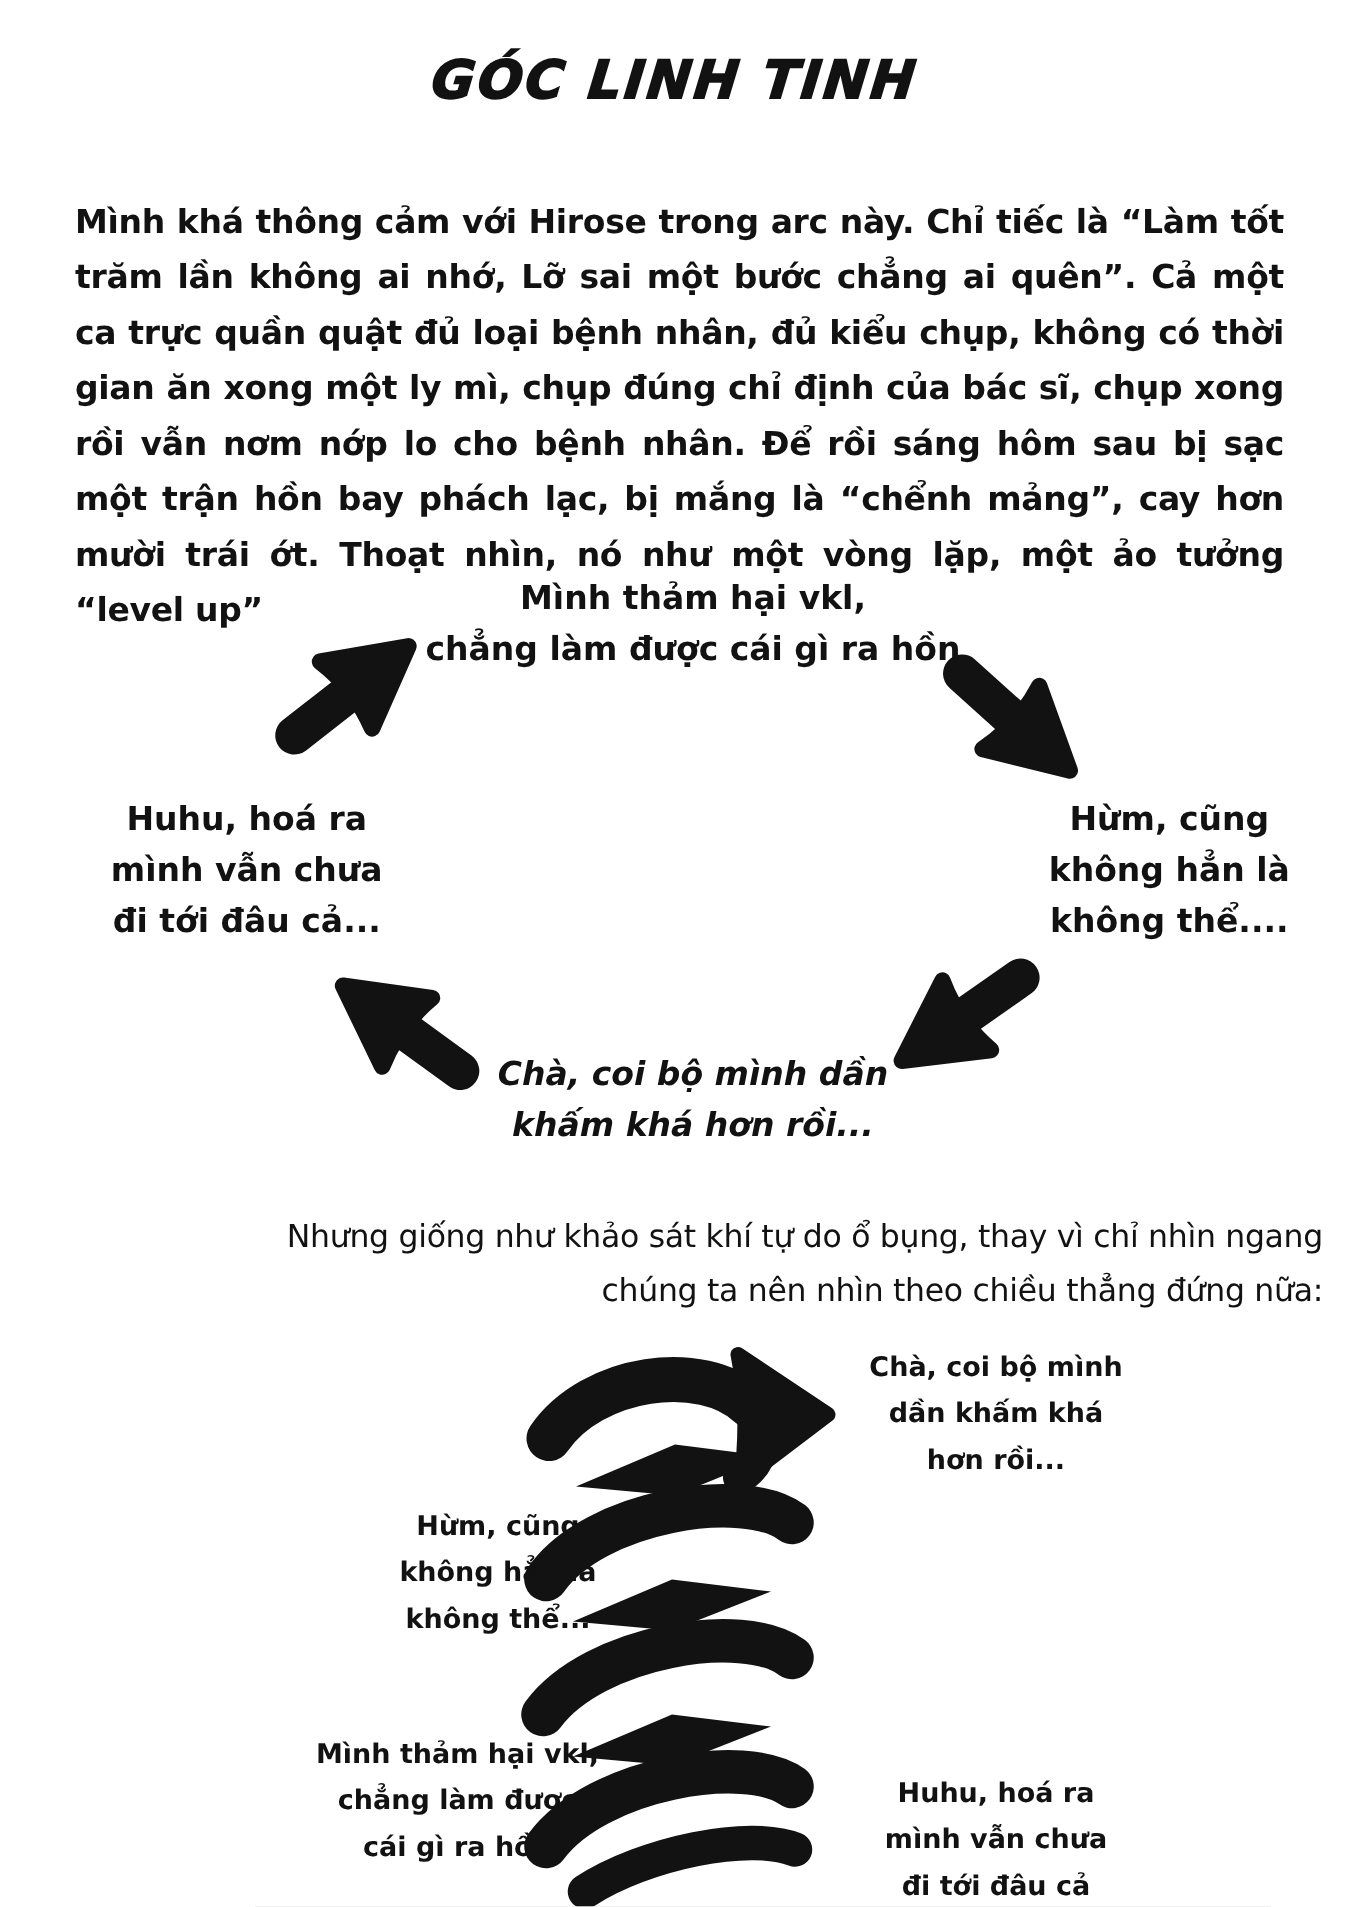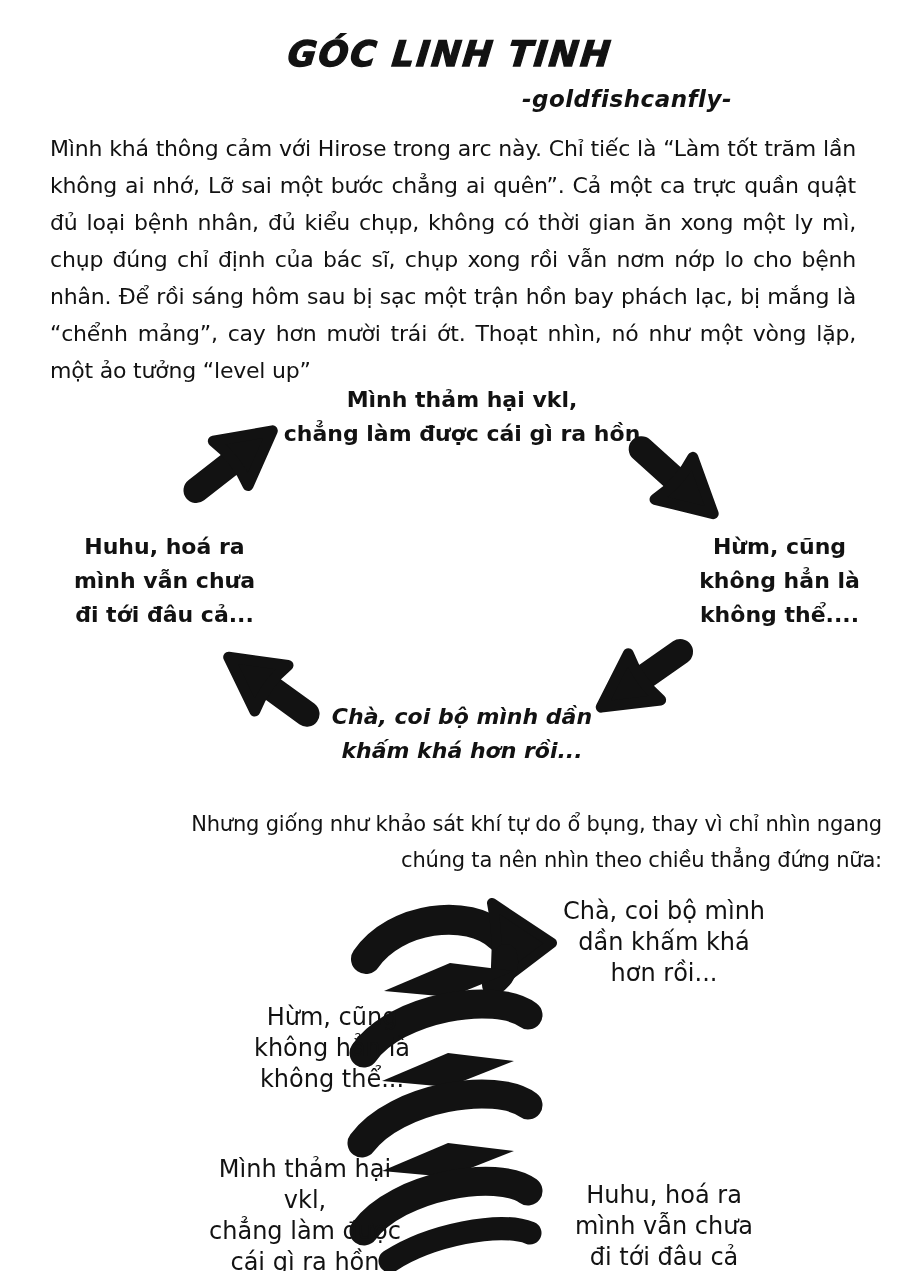--- a/index.html
+++ b/index.html
@@ -21,21 +21,21 @@
     -webkit-text-stroke:1.3px #121212;
     transform:skewX(-6deg);
   }
   .credit{
     position:absolute;top:86px;right:168px;
     font-size:23px;font-weight:bold;font-style:italic;
     letter-spacing:0.5px;
   }
   .intro{
     position:absolute;top:130px;left:50px;width:806px;
-    font-size:22px;font-weight:normal;line-height:37px;
+    font-size:22px;font-weight:bold;line-height:37px;
     letter-spacing:-0.2px;
     text-align:justify;
   }
   .cycle-node{
     position:absolute;
     font-size:22px;font-weight:bold;line-height:34px;
     text-align:center;
   }
   .node-top{top:383px;left:0;width:100%;}
   .node-left{top:530px;left:45px;width:215px;}
@@ -47,21 +47,21 @@
   .arrow-sw{left:576px;top:639px;transform:rotate(145deg);}
   .arrow-nw{left:203px;top:644px;transform:rotate(-144deg);}
   .bridge{
     position:absolute;top:806px;left:30px;width:840px;
     font-size:21px;font-weight:normal;line-height:36px;
     text-align:right;letter-spacing:-0.2px;
   }
   .spring{position:absolute;left:300px;top:885px;width:310px;height:400px;}
   .spiral-label{
     position:absolute;
-    font-size:24px;font-weight:normal;line-height:31px;
+    font-size:18px;font-weight:bold;line-height:31px;
     text-align:center;
   }
   .label-tr{top:896px;left:542px;width:220px;}
   .label-left{top:1002px;left:230px;width:180px;}
   .label-bl{top:1154px;left:183px;width:220px;}
   .label-br{top:1180px;left:542px;width:220px;}
   .defs-holder{position:absolute;width:0;height:0;overflow:hidden;}
 </style>
 </head>
 <body>
@@ -71,21 +71,20 @@
   <svg class="defs-holder" aria-hidden="true">
     <defs>
       <g id="arrowshape">
         <path d="M 16,45 L 70,45" stroke="#121212" stroke-width="28" stroke-linecap="round" fill="none"></path>
         <path d="M 64,14 L 122,45 L 64,76 Q 72,45 64,14 Z" fill="#121212" stroke="#121212" stroke-width="12" stroke-linejoin="round" stroke-linecap="round"></path>
       </g>
     </defs>
   </svg>
 
   <div class="page-title">GÓC LINH TINH</div>
-  <div class="credit">-goldfishcanfly-</div>
 
   <div class="intro">Mình khá thông cảm với Hirose trong arc này. Chỉ tiếc là “Làm tốt trăm lần không ai nhớ, Lỡ sai một bước chẳng ai quên”. Cả một ca trực quần quật đủ loại bệnh nhân, đủ kiểu chụp, không có thời gian ăn xong một ly mì, chụp đúng chỉ định của bác sĩ, chụp xong rồi vẫn nơm nớp lo cho bệnh nhân. Để rồi sáng hôm sau bị sạc một trận hồn bay phách lạc, bị mắng là “chểnh mảng”, cay hơn mười trái ớt. Thoạt nhìn, nó như một vòng lặp, một ảo tưởng “level up”</div>
 
   <div>
     <div class="cycle-node node-top preline">Mình thảm hại vkl,
 chẳng làm được cái gì ra hồn</div>
 
     <svg class="cycle-arrow arrow-ne" viewBox="0 0 140 90">
         <use href="#arrowshape"></use>
       </svg>

